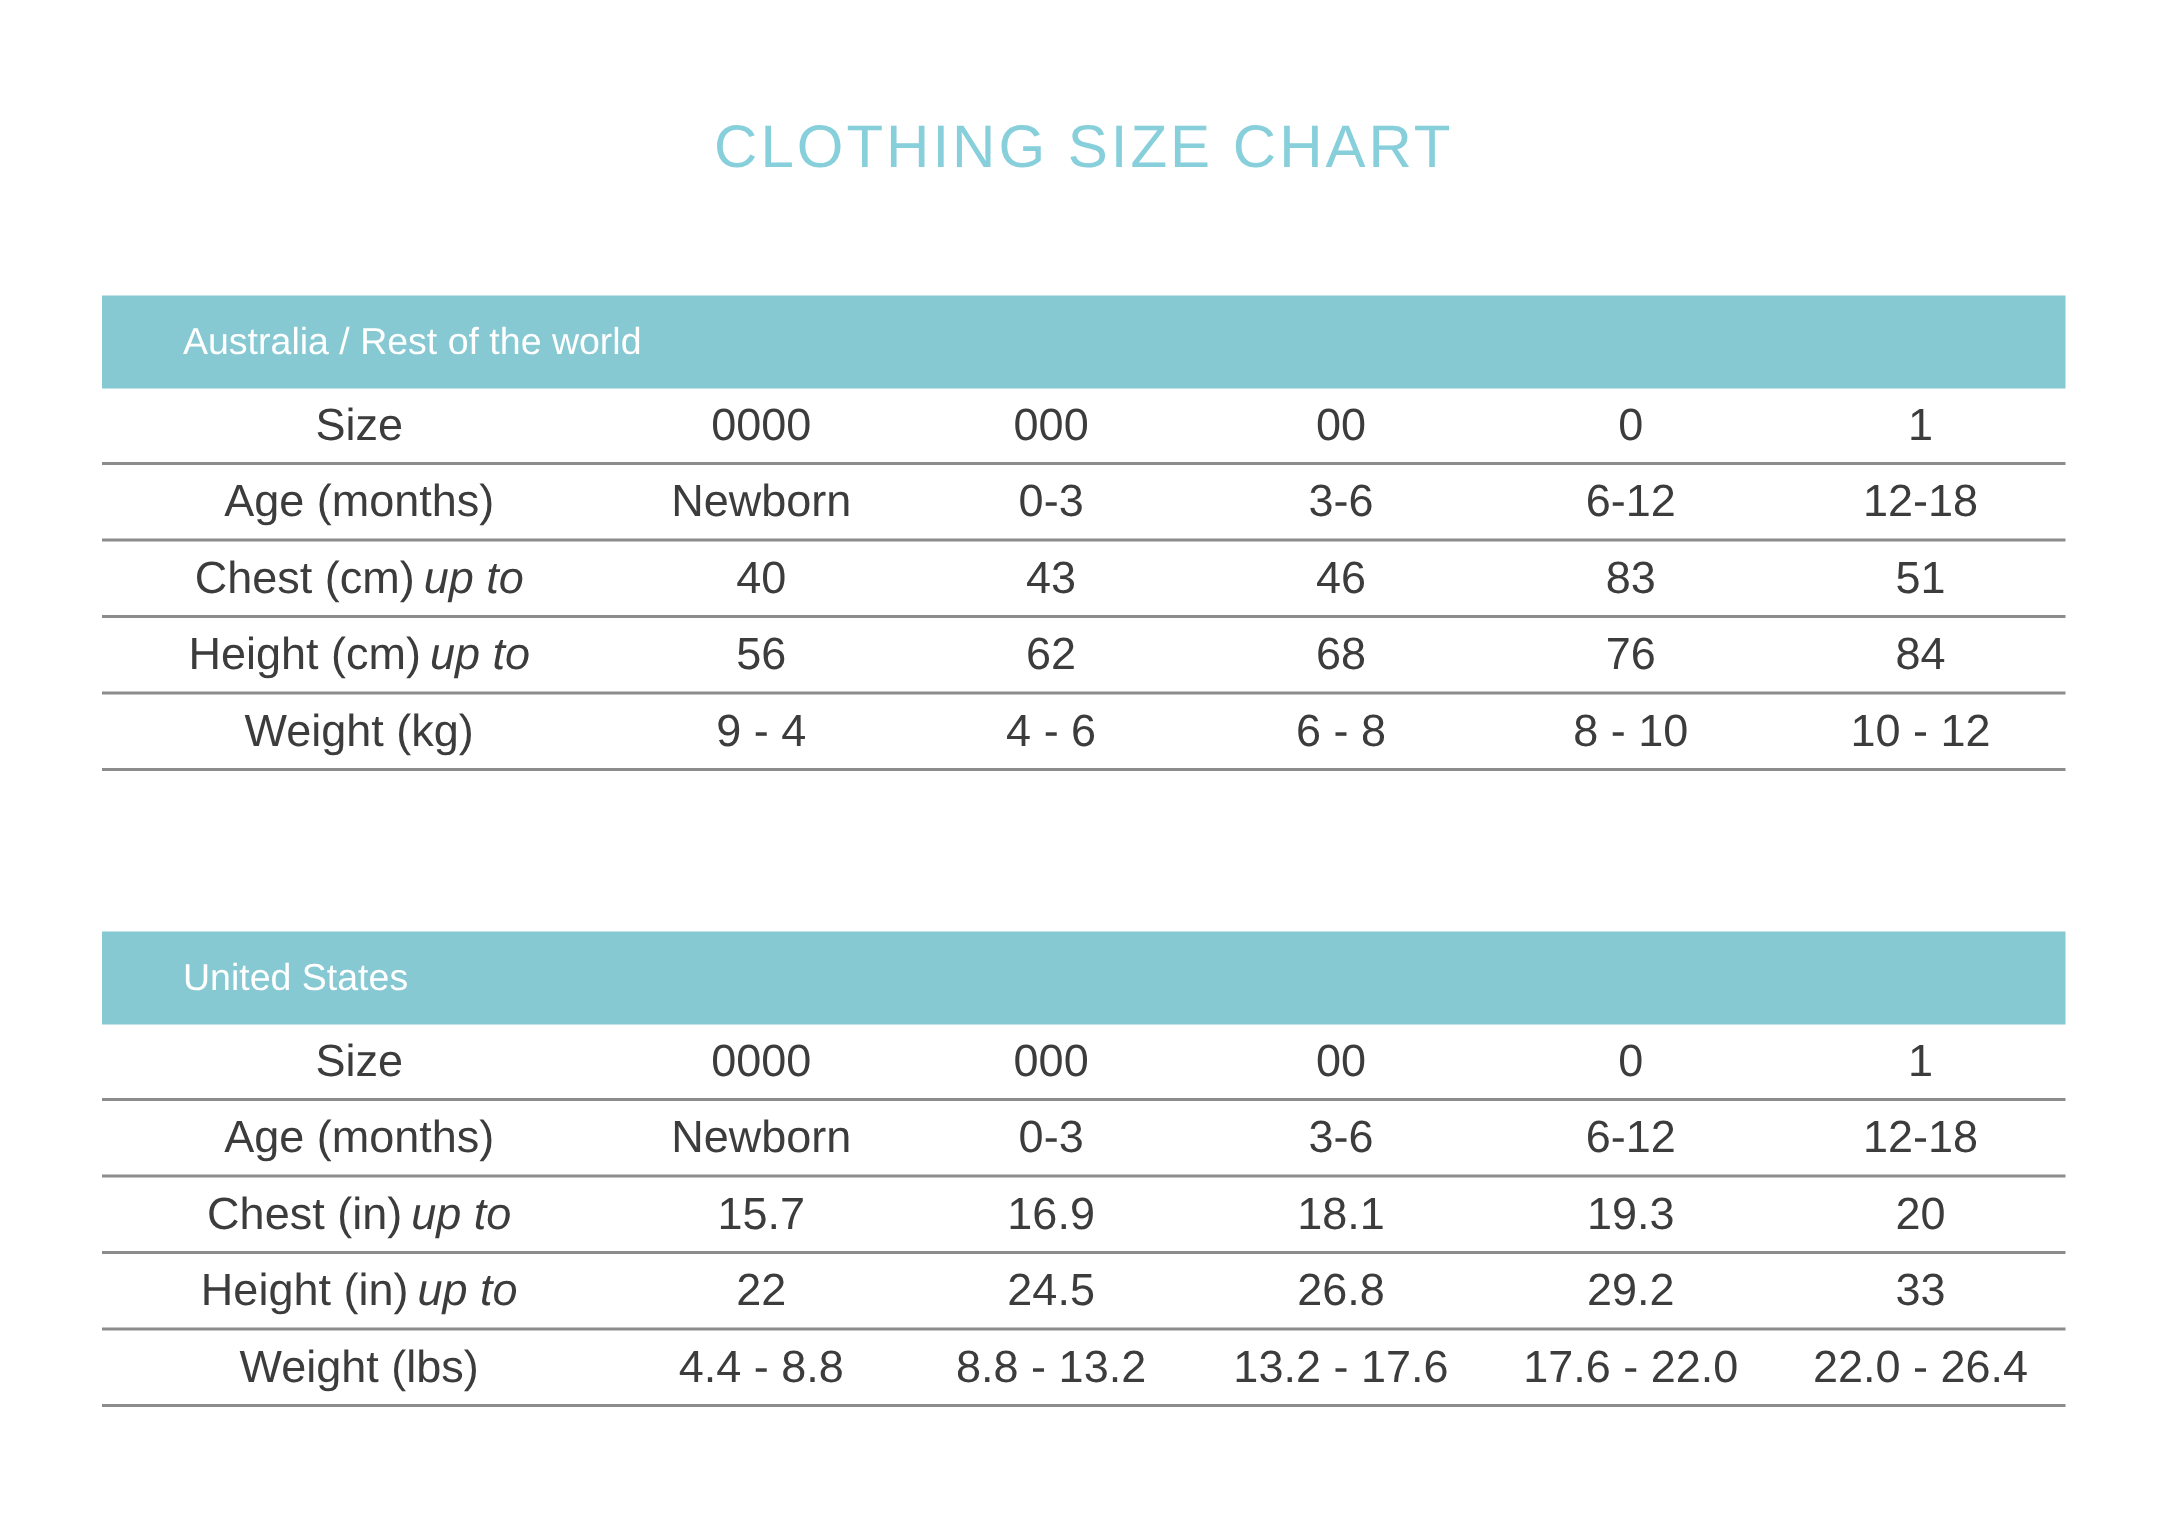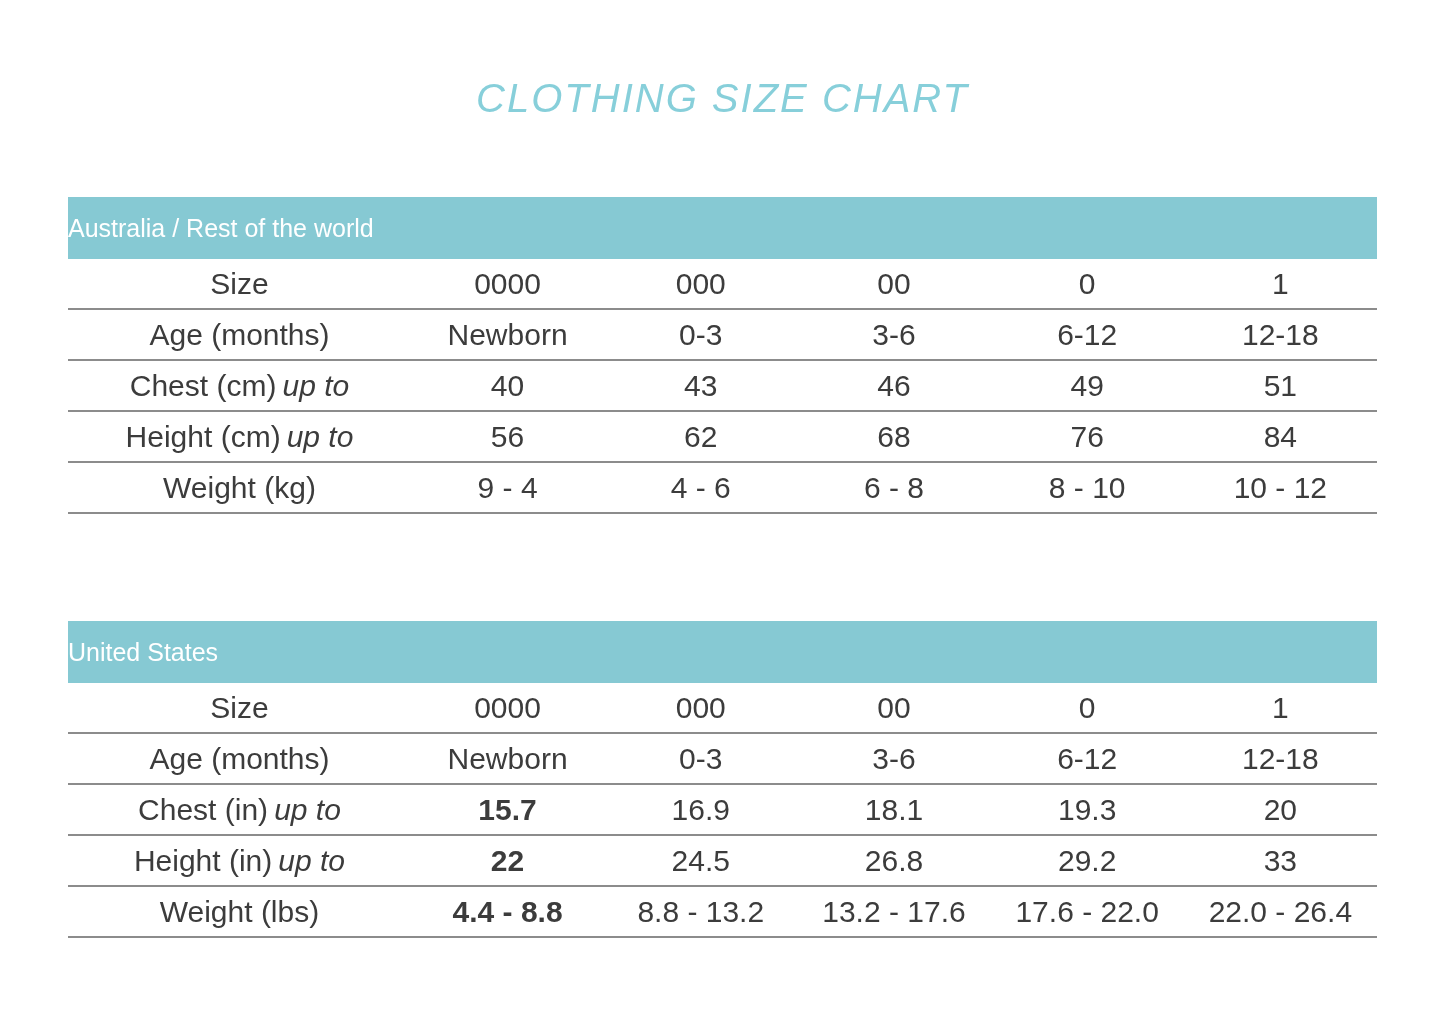--- a/index.html
+++ b/index.html
@@ -18,53 +18,53 @@
   .title {
     position: absolute;
     top: 76px;
     left: 0;
     width: 100%;
     text-align: center;
     font-size: 40px;
     font-weight: 300;
     letter-spacing: 2px;
     color: var(--title-text, #87cfda);
-    font-style: italic;
   }
   .size-table {
     position: absolute;
     left: 68px;
     width: 1309px;
   }
   .table-au { top: 197px; }
   .table-us { top: 621px; }
   .thead {
     height: 62px;
     background: var(--accent, #86c9d3);
     color: var(--header-text, #ffffff);
     font-size: 25px;
     display: flex;
     align-items: center;
+    padding-left: 54px;
   }
   .trow {
     display: flex;
     height: 51px;
     align-items: center;
     border-bottom: 2px solid var(--divider, #8c8c8c);
     font-size: 30px;
   }
   .cell {
     text-align: center;
     white-space: nowrap;
   }
   .label-cell { width: 26.2%; }
   .cell:not(.label-cell) { width: 14.76%; }
   .row-suffix { font-style: italic; }
   .row-suffix:not(:empty) { margin-left: 6px; }
-  .bold { font-weight: 700; }
+  .bold { font-weight: 400; }
 </style>
 </head>
 <body>
 
 <div class="page">
 
   <div class="title">CLOTHING SIZE CHART</div>
 
   <section class="size-table table-au">
     <div class="thead">
@@ -93,21 +93,21 @@
       <div class="cell">12-18</div>
     </div>
 
     <div class="trow">
       <div class="cell label-cell">
         <span class="row-label">Chest (cm)</span><span class="row-suffix">up to</span>
       </div>
       <div class="cell">40</div>
       <div class="cell">43</div>
       <div class="cell">46</div>
-      <div class="cell">49</div>
+      <div class="cell">83</div>
       <div class="cell">51</div>
     </div>
 
     <div class="trow">
       <div class="cell label-cell">
         <span class="row-label">Height (cm)</span><span class="row-suffix">up to</span>
       </div>
       <div class="cell">56</div>
       <div class="cell">62</div>
       <div class="cell">68</div>

